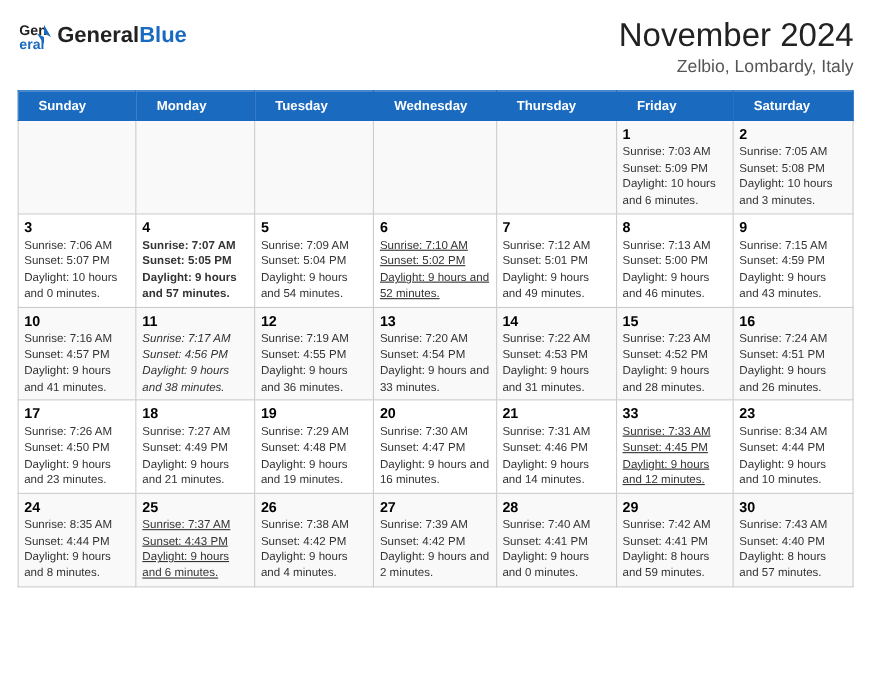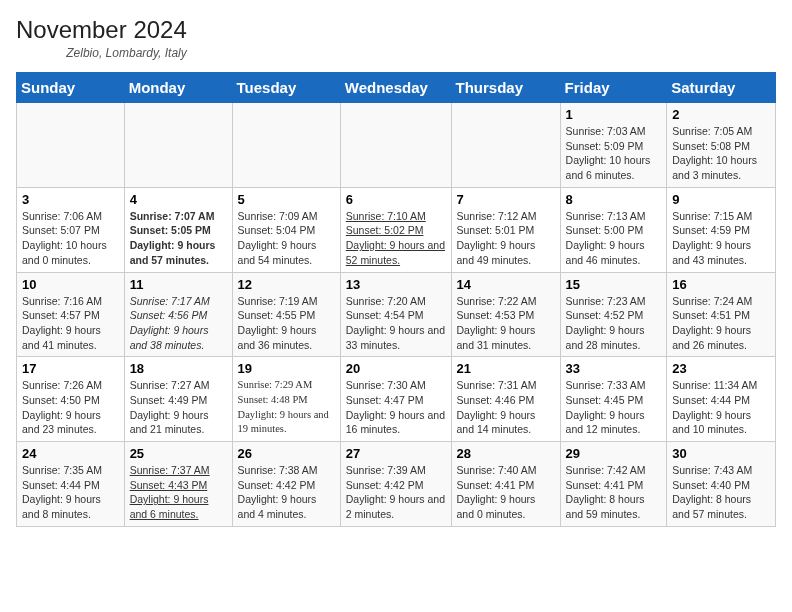--- a/index.html
+++ b/index.html
@@ -22,44 +22,43 @@
     }
     .logo-icon {
       width: 32px;
       height: 32px;
       margin-right: 4px;
     }
     .title-block {
       text-align: right;
     }
     .month-title {
-      font-size: 24px;
+      font-size: 30px;
       font-weight: normal;
       color: #222;
     }
     .location {
-      font-size: 12px;
+      font-size: 16px;
       color: #555;
       margin-top: 2px;
-      font-style: italic;
     }
     table {
       width: 100%;
       border-collapse: collapse;
       font-size: 11px;
     }
     thead tr {
       background-color: #1a6abf;
       color: #fff;
     }
     thead th {
-      padding: 6px 4px;
+      padding: 6px 18px;
       text-align: left;
       font-weight: bold;
-      font-size: 15px;
+      font-size: 12px;
       border: 1px solid #1a6abf;
     }
     tbody tr {
       vertical-align: top;
     }
     tbody td {
       border: 1px solid #ccc;
       padding: 4px 5px;
       height: 80px;
       width: 113px;
@@ -82,20 +81,32 @@
       background-color: #fff;
     }
     .empty {
       background-color: #f9f9f9 !important;
     }
   </style>
 </head>
 <body>
 
 <div class="header">
+  <div class="logo">
+    <svg class="logo-icon" viewBox="0 0 40 40">
+      <text x="2" y="20" font-size="16" font-weight="bold" fill="#222">Gen</text>
+      <text x="2" y="36" font-size="16" font-weight="bold" fill="#1a6abf">eral</text>
+      <polygon points="30,8 38,22 30,18 30,30 22,18 30,22" fill="#1a6abf"></polygon>
+    </svg>
+    <div>
+      <div style="font-size:20px;font-weight:bold;color:#222;line-height:1.15;">
+        <span style="color:#222">General</span><span style="color:#1a6abf">Blue</span>
+      </div>
+    </div>
+  </div>
   <div class="title-block">
     <div class="month-title">November 2024</div>
     <div class="location">Zelbio, Lombardy, Italy</div>
   </div>
 </div>
 
 <table>
   <thead>
     <tr>
     <th>Sunday</th>
@@ -223,53 +234,53 @@
 Daylight: 9 hours and 23 minutes.</div>
         </td>
         <td>
           <span class="day-num">18</span>
           <div class="day-info" style="white-space: pre-line;">Sunrise: 7:27 AM
 Sunset: 4:49 PM
 Daylight: 9 hours and 21 minutes.</div>
         </td>
         <td>
           <span class="day-num">19</span>
-          <div class="day-info" style="white-space: pre-line; font-family: Liberation Serif, serif;">Sunrise: 7:29 AM
+          <div class="day-info" style="white-space: pre-line;">Sunrise: 7:29 AM
 Sunset: 4:48 PM
 Daylight: 9 hours and 19 minutes.</div>
         </td>
         <td>
           <span class="day-num">20</span>
           <div class="day-info" style="white-space: pre-line;">Sunrise: 7:30 AM
 Sunset: 4:47 PM
 Daylight: 9 hours and 16 minutes.</div>
         </td>
         <td>
           <span class="day-num">21</span>
           <div class="day-info" style="white-space: pre-line;">Sunrise: 7:31 AM
 Sunset: 4:46 PM
 Daylight: 9 hours and 14 minutes.</div>
         </td>
         <td>
           <span class="day-num">33</span>
-          <div class="day-info" style="white-space: pre-line;">Sunrise: 7:33 AM
+          <div class="day-info" style="white-space: pre-line; text-decoration: underline;">Sunrise: 7:33 AM
 Sunset: 4:45 PM
 Daylight: 9 hours and 12 minutes.</div>
         </td>
         <td>
           <span class="day-num">23</span>
-          <div class="day-info" style="white-space: pre-line;">Sunrise: 11:34 AM
+          <div class="day-info" style="white-space: pre-line;">Sunrise: 8:34 AM
 Sunset: 4:44 PM
 Daylight: 9 hours and 10 minutes.</div>
         </td>
       </tr>
       <tr>
         <td>
           <span class="day-num">24</span>
-          <div class="day-info" style="white-space: pre-line;">Sunrise: 7:35 AM
+          <div class="day-info" style="white-space: pre-line;">Sunrise: 8:35 AM
 Sunset: 4:44 PM
 Daylight: 9 hours and 8 minutes.</div>
         </td>
         <td>
           <span class="day-num">25</span>
           <div class="day-info" style="white-space: pre-line; text-decoration: underline;">Sunrise: 7:37 AM
 Sunset: 4:43 PM
 Daylight: 9 hours and 6 minutes.</div>
         </td>
         <td>

